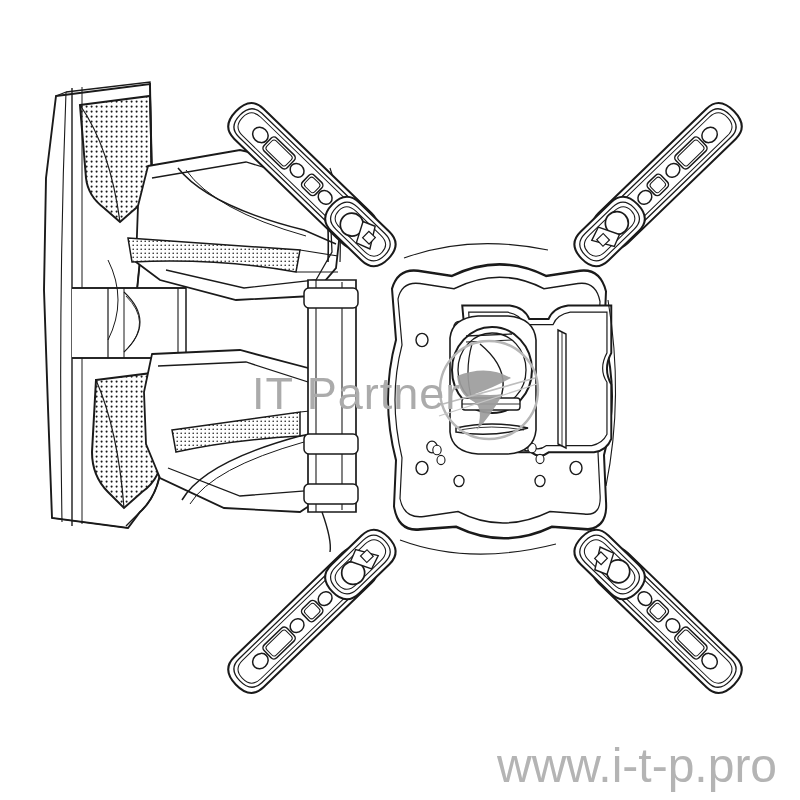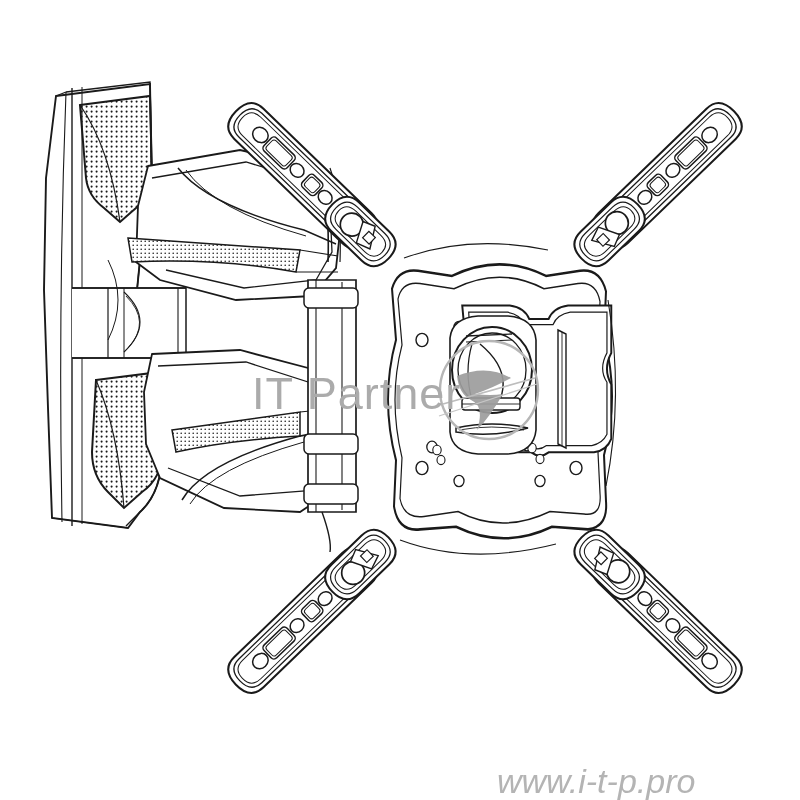--- a/index.html
+++ b/index.html
@@ -32,25 +32,24 @@
   }
   #wm-brand {
     left: 252px;
     top: 368px;
     font-size: 45px;
     letter-spacing: 1px;
     color: #ababab;
   }
   #wm-url {
     left: 497px;
-    top: 762px;
-    font-size: 34px;
+    top: 738px;
+    font-size: 48px;
     letter-spacing: 0px;
     color: #b4b4b4;
-    font-style: italic;
   }
   #wm-logo {
     position: absolute;
     left: 437px;
     top: 338px;
     width: 104px;
     height: 104px;
     pointer-events: none;
   }
 </style>

